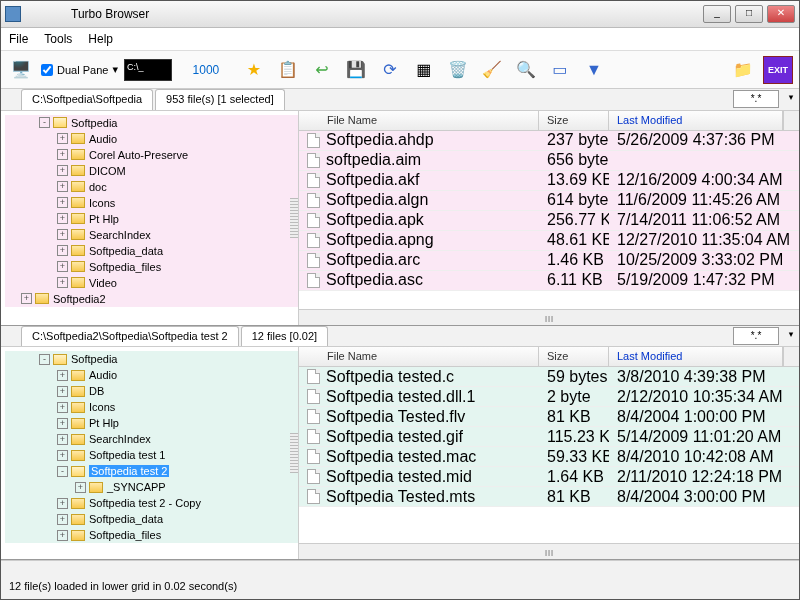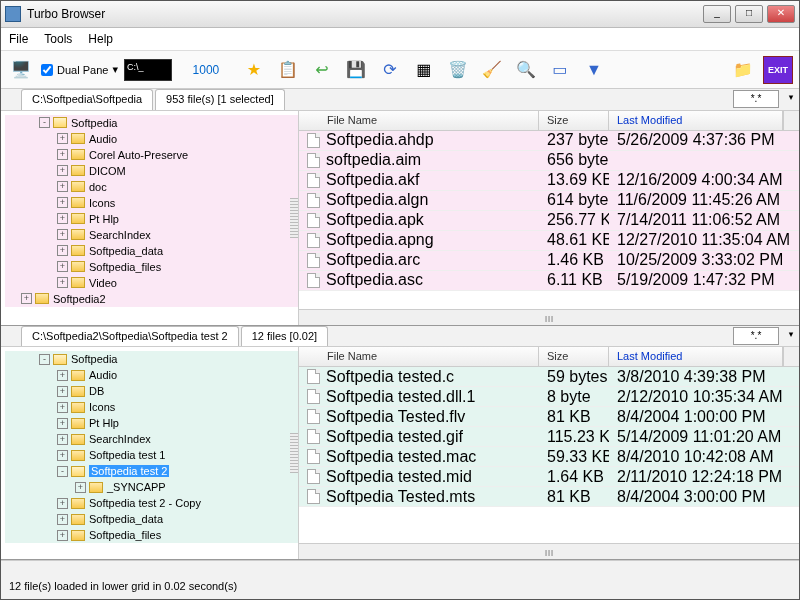--- a/index.html
+++ b/index.html
@@ -1,18 +1,18 @@
 <!DOCTYPE html>
 <html><head>
 <meta charset="utf-8">
 <style>
 * { box-sizing: border-box; margin: 0; padding: 0; }
 body { font-family: Tahoma, sans-serif; font-size: 11px; background: #555; width: 800px; height: 600px; overflow: hidden; }
 .window { width: 800px; height: 600px; background: #fff; border: 1px solid #555; display: flex; flex-direction: column; }
-.titlebar { height: 28px; background: linear-gradient(#f9f9f9, #e0e0e0); display: flex; align-items: center; padding: 0 4px; border-bottom: 1px solid #bbb; }
+.titlebar { height: 28px; background: linear-gradient(#f9f9f9, #e0e0e0); display: flex; align-items: center; padding: 0 4px; border-bottom: 1px solid #bbb; gap: 44px; }
 .titlebar .icon { width: 16px; height: 16px; margin-right: 6px; background: #5a8fc7; border: 1px solid #2a5a8a; }
 .titlebar .title { flex: 1; font-size: 12px; }
 .winbtns { display: flex; gap: 4px; }
 .winbtn { width: 28px; height: 18px; background: linear-gradient(#f5f5f5,#d8d8d8); border: 1px solid #888; border-radius: 2px; text-align: center; line-height: 14px; font-size: 10px; cursor: pointer; }
 .winbtn.close { background: linear-gradient(#e88,#c44); color: #fff; }
 .menubar { height: 24px; display: flex; align-items: center; padding: 0 8px; gap: 16px; border-bottom: 1px solid #ddd; }
 .menubar span { cursor: pointer; font-size: 12px; }
 .toolbar { height: 40px; display: flex; align-items: center; padding: 2px 6px; gap: 6px; border-bottom: 1px solid #ccc; background: #fafafa; }
 .tbtn { width: 28px; height: 28px; border: 1px solid transparent; display: flex; align-items: center; justify-content: center; cursor: pointer; font-size: 16px; }
 .dualpane { display: flex; align-items: center; gap: 4px; font-size: 11px; }
@@ -338,21 +338,21 @@
               <span>Softpedia tested.c</span>
             </div>
             <div class="cell size">59 bytes</div>
             <div class="cell mod">3/8/2010 4:39:38 PM</div>
           </div>
           <div class="row teal">
             <div class="cell name">
               <span class="ficon"></span>
               <span>Softpedia tested.dll.1</span>
             </div>
-            <div class="cell size">8 byte</div>
+            <div class="cell size">2 byte</div>
             <div class="cell mod">2/12/2010 10:35:34 AM</div>
           </div>
           <div class="row teal">
             <div class="cell name">
               <span class="ficon"></span>
               <span>Softpedia Tested.flv</span>
             </div>
             <div class="cell size">81 KB</div>
             <div class="cell mod">8/4/2004 1:00:00 PM</div>
           </div>

